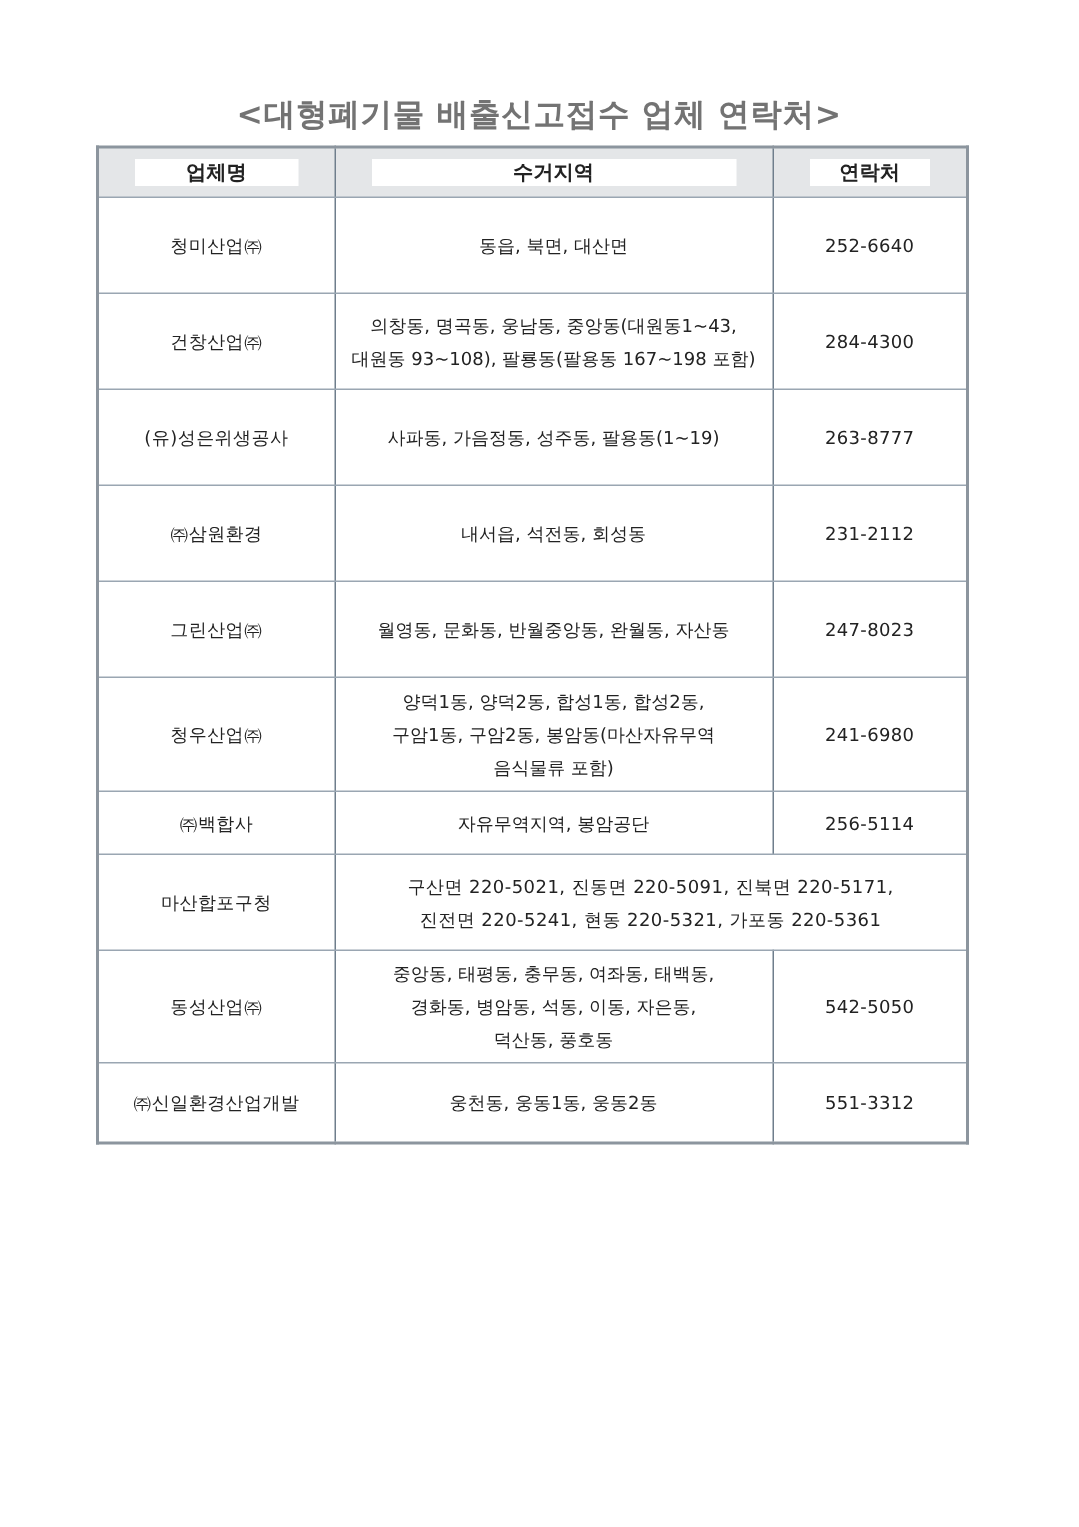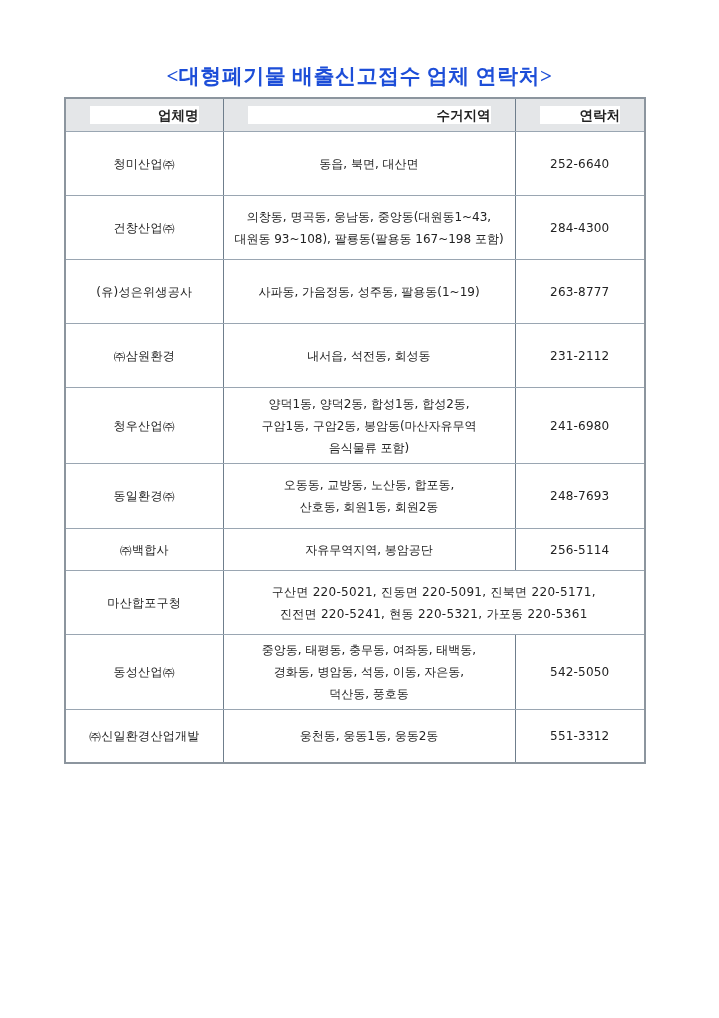--- a/index.html
+++ b/index.html
@@ -17,22 +17,21 @@
     }
     .title {
       position: absolute;
       left: 0;
       top: 62px;
       width: 719px;
       text-align: center;
       font-size: 21px;
       font-weight: bold;
       letter-spacing: 0.5px;
-      color: #1d4ed8;
-      font-family: Liberation Serif, serif;
+      color: #737373;
     }
     table.contacts {
       position: absolute;
       left: 64px;
       top: 97px;
       width: 580px;
       border-collapse: collapse;
       table-layout: fixed;
       border: 2px solid #8c959e;
       border-right-width: 2px;
@@ -62,21 +61,20 @@
       background: #e4e6e8;
       padding: 3px 4px;
       font-weight: bold;
       font-size: 13.5px;
     }
     table.contacts thead th span {
       display: block;
       background: #ffffff;
       line-height: 18px;
       margin: 0 20px;
-      text-align: right;
     }
     .r64 { height: 64px; }
     .r76 { height: 76px; }
     .r65 { height: 65px; }
     .r42 { height: 42px; }
     .r75 { height: 75px; }
     .r53 { height: 53px; }
     td.company { font-size: 14px; letter-spacing: 0.3px; }
     td.phone { font-size: 13.5px; letter-spacing: 0.2px; border-radius: 23px; }
     td.region { font-size: 13.5px; }
@@ -130,36 +128,35 @@
         </td>
       <td class="phone">263-8777</td>
     </tr>
     <tr class="r64">
       <td class="company c-col1">㈜삼원환경</td>
       <td class="region c-col2">
           <span class="line">내서읍, 석전동, 회성동</span>
         </td>
       <td class="phone">231-2112</td>
     </tr>
+    <tr class="r64">
+      <td class="company c-col1">그린산업㈜</td>
+      <td class="region c-col2">
+          <span class="line">월영동, 문화동, 반월중앙동, 완월동, 자산동</span>
+        </td>
+      <td class="phone">247-8023</td>
+    </tr>
     <tr class="r76">
       <td class="company c-col1">청우산업㈜</td>
       <td class="region c-col2">
           <span class="line">양덕1동, 양덕2동, 합성1동, 합성2동,</span>
           <span class="line">구암1동, 구암2동, 봉암동(마산자유무역</span>
           <span class="line">음식물류 포함)</span>
         </td>
       <td class="phone">241-6980</td>
-    </tr>
-    <tr class="r65">
-      <td class="company c-col1">동일환경㈜</td>
-      <td class="region c-col2">
-          <span class="line">오동동, 교방동, 노산동, 합포동,</span>
-          <span class="line">산호동, 회원1동, 회원2동</span>
-        </td>
-      <td class="phone">248-7693</td>
     </tr>
     <tr class="r42">
       <td class="company c-col1">㈜백합사</td>
       <td class="region c-col2">
           <span class="line">자유무역지역, 봉암공단</span>
         </td>
       <td class="phone">256-5114</td>
     </tr>
     <tr class="r64">
       <td class="company c-col1">마산합포구청</td>

